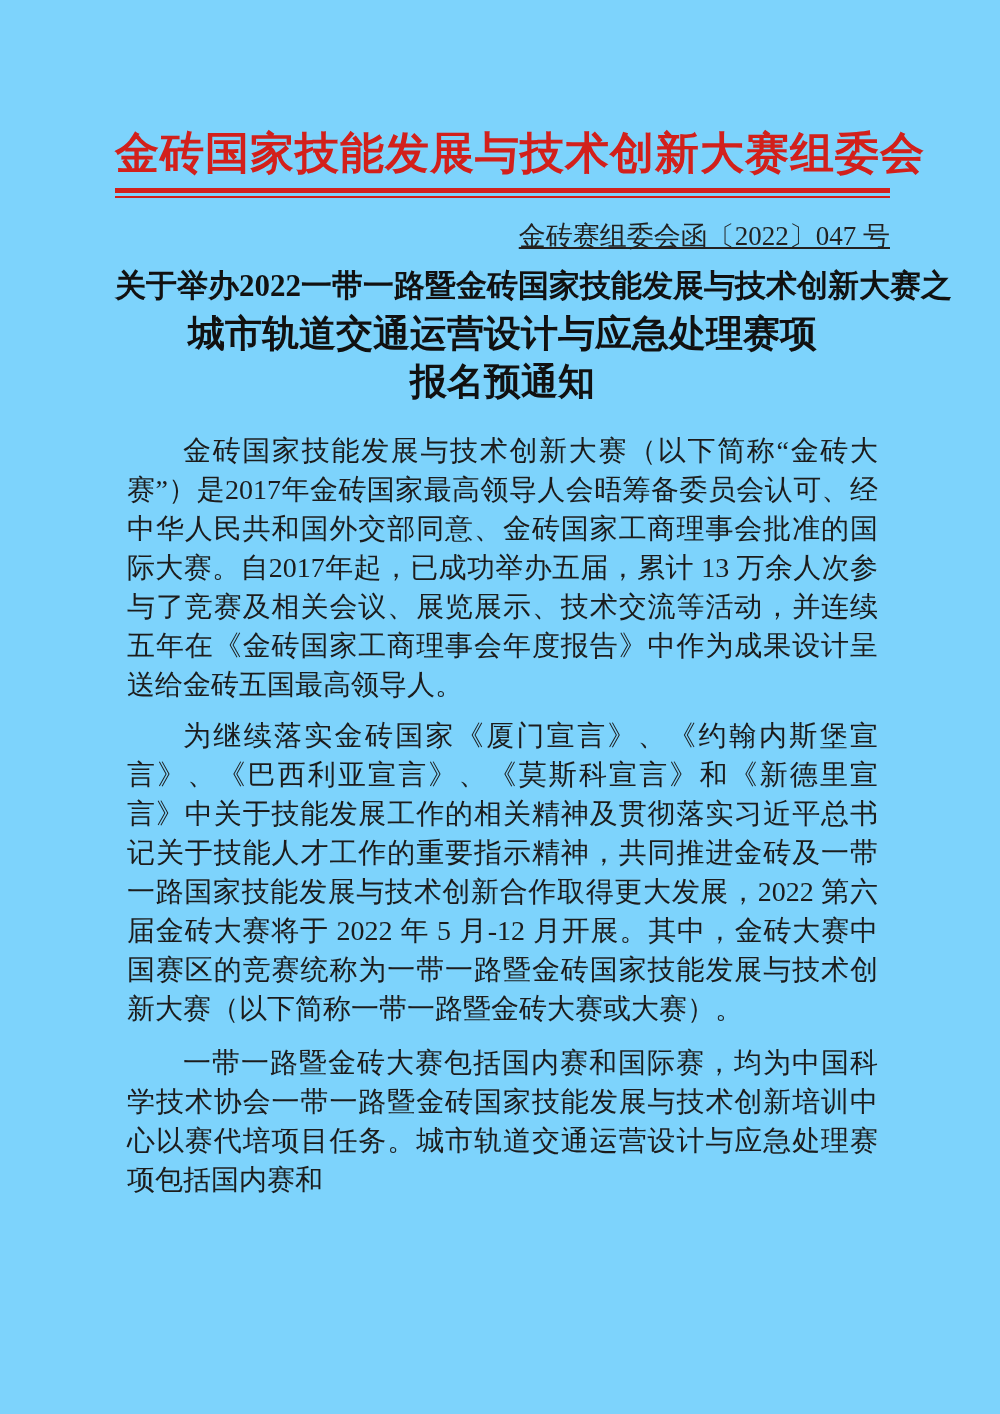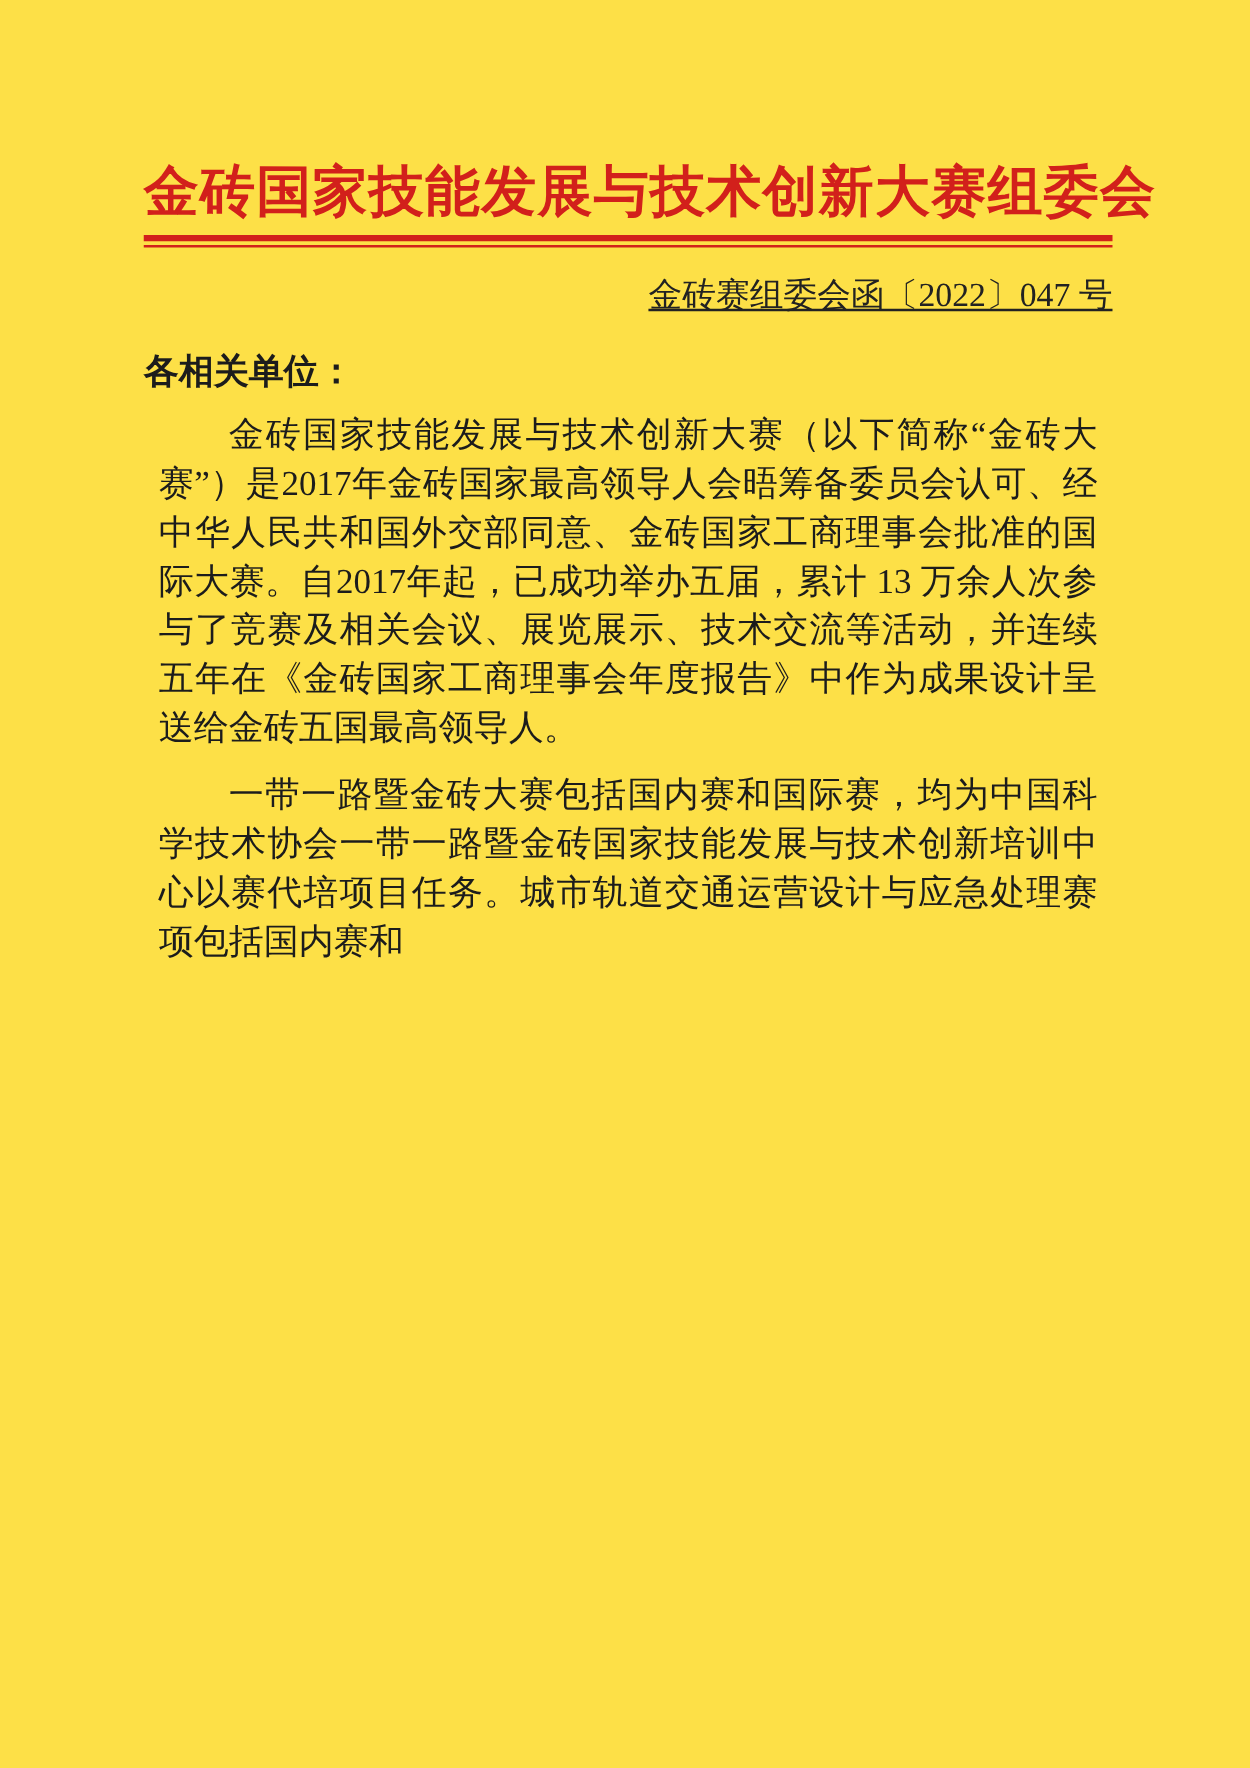--- a/index.html
+++ b/index.html
@@ -6,21 +6,21 @@
     margin: 0;
     padding: 0;
     background: #ffffff;
     font-family: "Liberation Serif", "DejaVu Serif", serif;
   }
   .page {
     position: relative;
     width: 1000px;
     height: 1414px;
     margin: 0 auto;
-    background: #fde047;
+    background: #7dd3fc;
     color: #1c1c1c;
     box-sizing: border-box;
     padding: 128px 110px 0 115px;
     overflow: hidden;
   }
   
   .letterhead {
     text-align: center;
     font-weight: bold;
     font-size: 44px;
@@ -90,20 +90,25 @@
     <span class="lh-line" style="color: rgb(210, 32, 27);">金砖国家技能发展与技术创新大赛组委会</span>
   </div>
 
   <div class="letterhead-divider">
     <div class="rule-thick" style="background: rgb(210, 32, 27);"></div>
     <div class="rule-thin" style="background: rgb(210, 32, 27);"></div>
   </div>
 
   <div class="reference">金砖赛组委会函〔2022〕047 号</div>
 
+  <div class="doc-title">
+    <div class="t1">关于举办2022一带一路暨金砖国家技能发展与技术创新大赛之</div>
+    <div class="t2">城市轨道交通运营设计与应急处理赛项</div>
+    <div class="t3">报名预通知</div>
+  </div>
 
   <div class="body-text">
-    <p class="salutation">各相关单位：</p>
     <p class="para">金砖国家技能发展与技术创新大赛（以下简称“金砖大赛”）是2017年金砖国家最高领导人会晤筹备委员会认可、经中华人民共和国外交部同意、金砖国家工商理事会批准的国际大赛。自2017年起，已成功举办五届，累计 13 万余人次参与了竞赛及相关会议、展览展示、技术交流等活动，并连续五年在《金砖国家工商理事会年度报告》中作为成果设计呈送给金砖五国最高领导人。</p>
+    <p class="para">为继续落实金砖国家《厦门宣言》、《约翰内斯堡宣言》、《巴西利亚宣言》、《莫斯科宣言》和《新德里宣言》中关于技能发展工作的相关精神及贯彻落实习近平总书记关于技能人才工作的重要指示精神，共同推进金砖及一带一路国家技能发展与技术创新合作取得更大发展，2022 第六届金砖大赛将于 2022 年 5 月-12 月开展。其中，金砖大赛中国赛区的竞赛统称为一带一路暨金砖国家技能发展与技术创新大赛（以下简称一带一路暨金砖大赛或大赛）。</p>
     <p class="para spaced-top">一带一路暨金砖大赛包括国内赛和国际赛，均为中国科学技术协会一带一路暨金砖国家技能发展与技术创新培训中心以赛代培项目任务。城市轨道交通运营设计与应急处理赛项包括国内赛和</p>
   </div>
 
 </div>
 
 </body></html>

